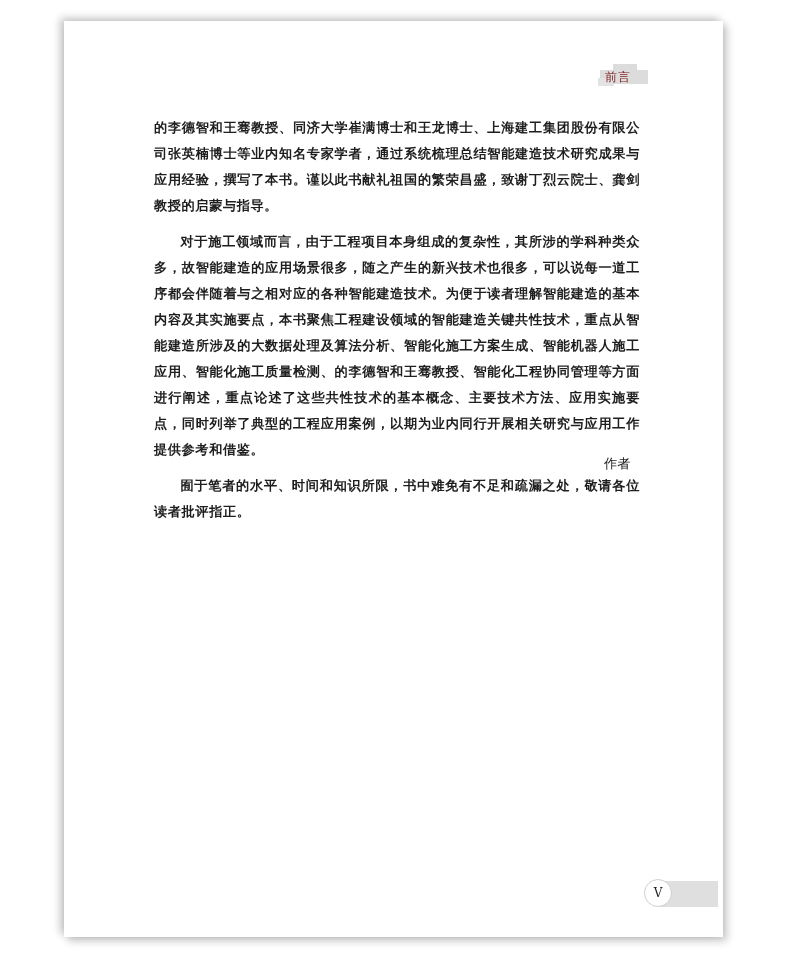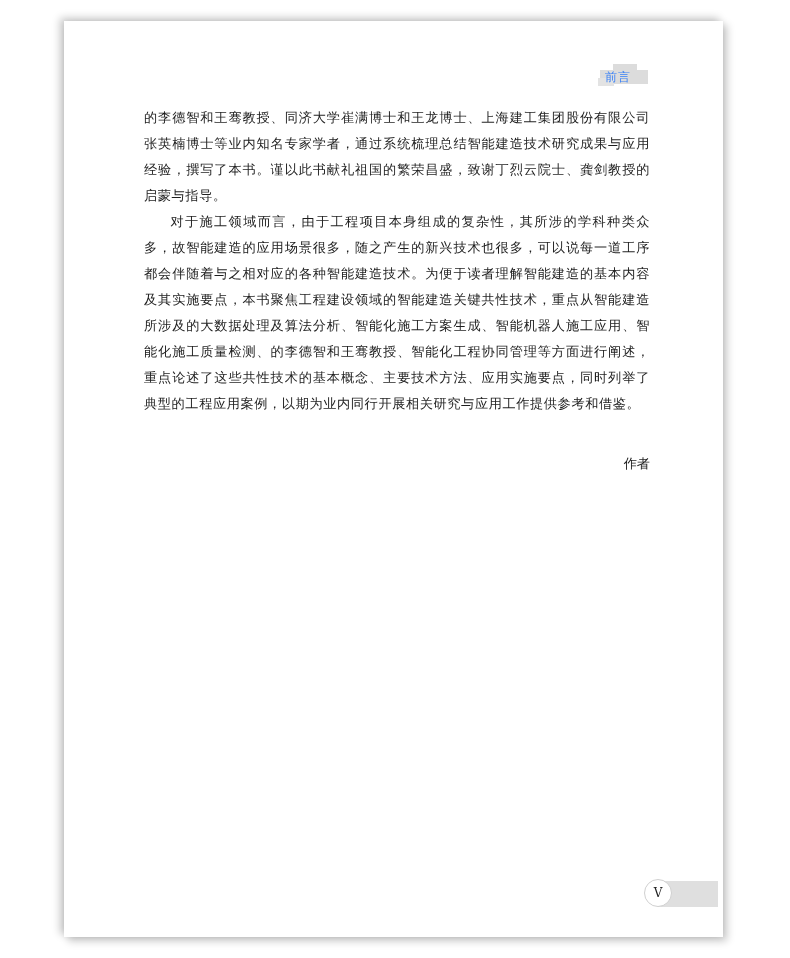--- a/index.html
+++ b/index.html
@@ -20,39 +20,39 @@
   .header-tab {
     position: absolute;
     left: 536px; top: 43px;
     width: 50px; height: 20px;
   }
   .header-tab .blk1 { position:absolute; left:13px; top:0; width:24px; height:6px; background:#dcdcdc; }
   .header-tab .blk2 { position:absolute; left:0; top:6px; width:48px; height:14px; background:#dcdcdc; }
   .header-tab .blk3 { position:absolute; left:-2px; top:14px; width:16px; height:8px; background:#e3e3e3; }
   .header-tab .label {
     position: absolute; left: 5px; top: 5px;
-    font-size: 12px; color: #3b82f6; letter-spacing: 1px;
+    font-size: 12px; color: #7f1d1d; letter-spacing: 1px;
     font-family: "DejaVu Sans", "Liberation Sans", sans-serif;
   }
   .body-text {
     position: absolute;
     left: 80px; top: 84px;
     width: 506px;
     font-size: 13.2px;
     line-height: 26px;
     color: #1e1e1e;
     letter-spacing: 0.6px;
     text-align: justify;
   }
-  .body-text p { margin: 0; }
+  .body-text p { margin: 10px; font-weight: bold; }
   .body-text .indent { text-indent: 2em; }
   .signature {
     position: absolute;
     left: 540px; top: 434px;
-    width: 46px; text-align: right;
+    width: 46px; 
     font-size: 13.2px; color: #1e1e1e;
   }
   .folio {
     position: absolute;
     left: 580px; top: 858px;
     width: 74px; height: 28px;
   }
   .folio .bar {
     position: absolute; left: 14px; top: 2px;
     width: 60px; height: 26px; background: #dfdfdf;
@@ -74,20 +74,21 @@
   <div class="header-tab">
     <div class="blk1"></div>
     <div class="blk2"></div>
     <div class="blk3"></div>
     <span class="label">前言</span>
   </div>
 
   <div class="body-text">
     <p>的李德智和王骞教授、同济大学崔满博士和王龙博士、上海建工集团股份有限公司张英楠博士等业内知名专家学者，通过系统梳理总结智能建造技术研究成果与应用经验，撰写了本书。谨以此书献礼祖国的繁荣昌盛，致谢丁烈云院士、龚剑教授的启蒙与指导。</p>
     <p class="indent">对于施工领域而言，由于工程项目本身组成的复杂性，其所涉的学科种类众多，故智能建造的应用场景很多，随之产生的新兴技术也很多，可以说每一道工序都会伴随着与之相对应的各种智能建造技术。为便于读者理解智能建造的基本内容及其实施要点，本书聚焦工程建设领域的智能建造关键共性技术，重点从智能建造所涉及的大数据处理及算法分析、智能化施工方案生成、智能机器人施工应用、智能化施工质量检测、的李德智和王骞教授、智能化工程协同管理等方面进行阐述，重点论述了这些共性技术的基本概念、主要技术方法、应用实施要点，同时列举了典型的工程应用案例，以期为业内同行开展相关研究与应用工作提供参考和借鉴。</p>
+    <p class="indent">囿于笔者的水平、时间和知识所限，书中难免有不足和疏漏之处，敬请各位读者批评指正。</p>
   </div>
 
   <div class="signature">作者</div>
 
   <div class="folio">
     <div class="bar"></div>
     <div class="circle">
       <span>V</span>
     </div>
   </div>

